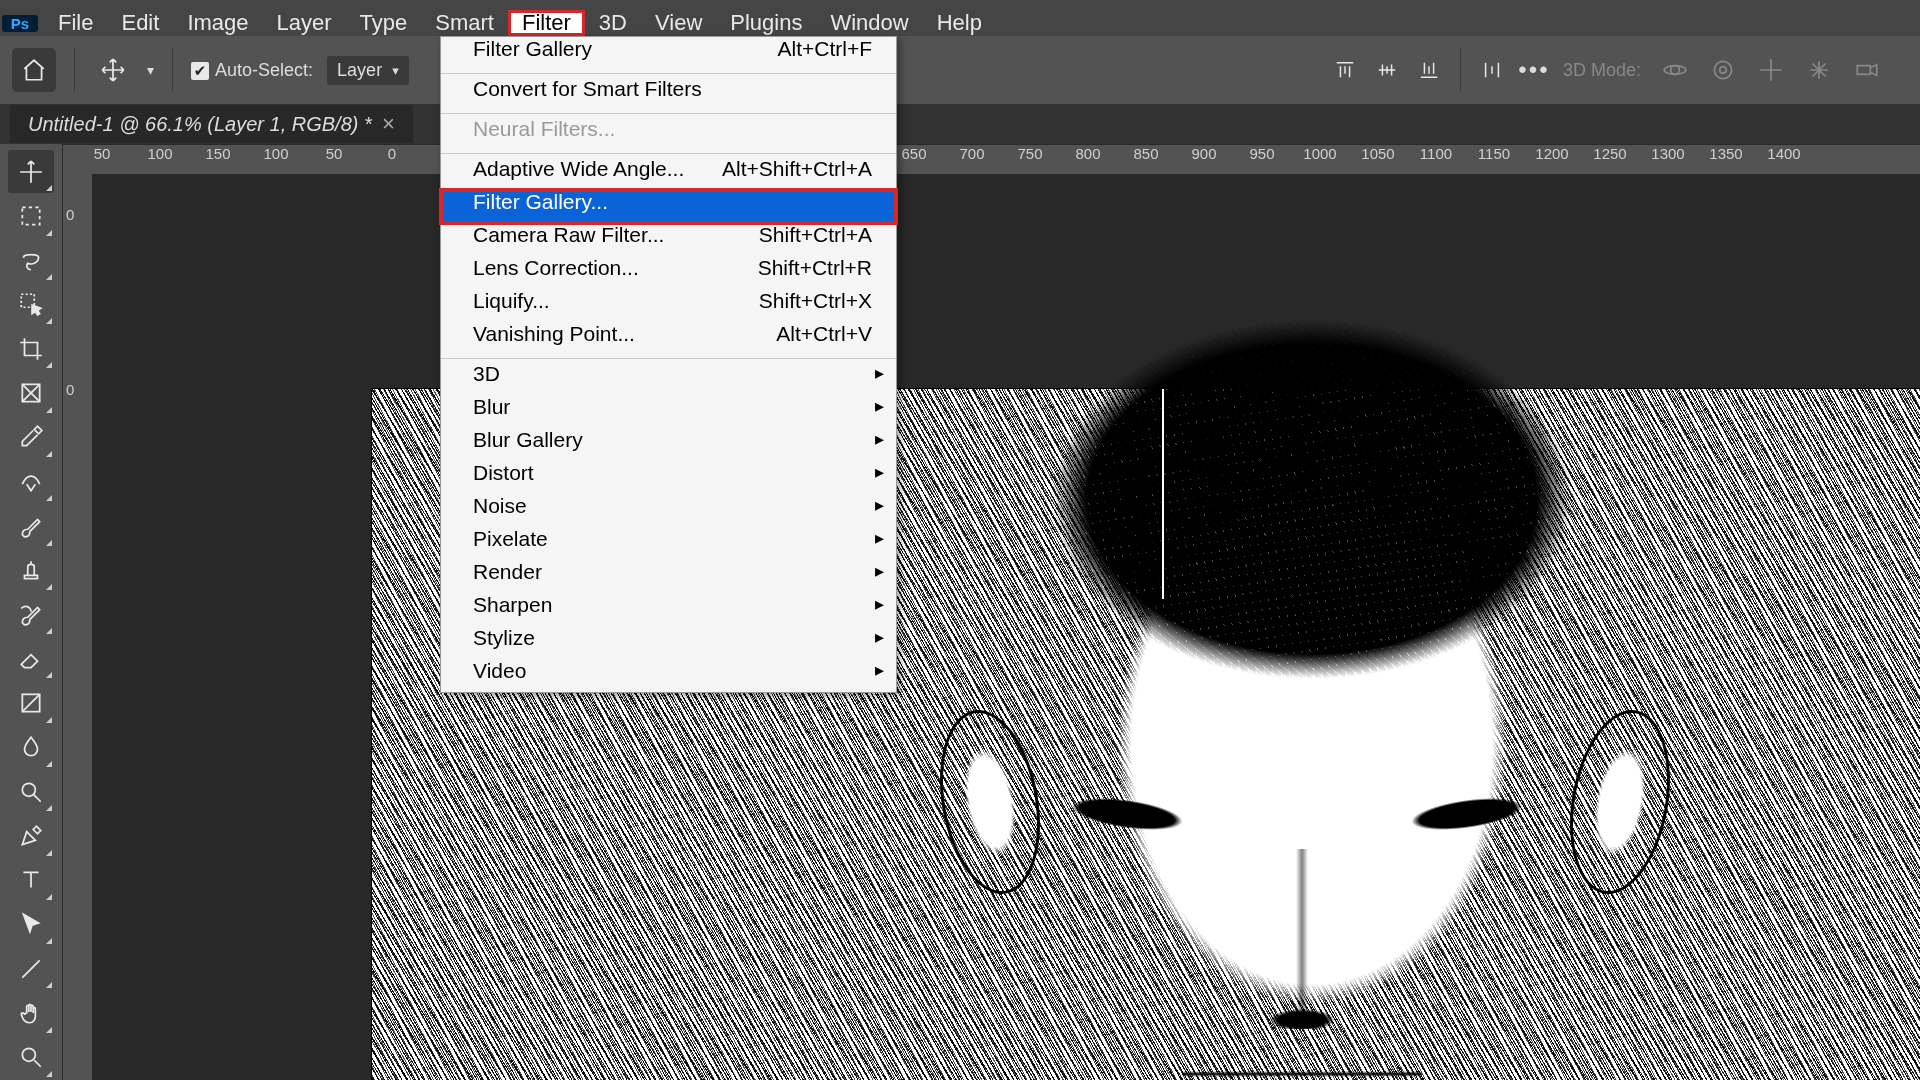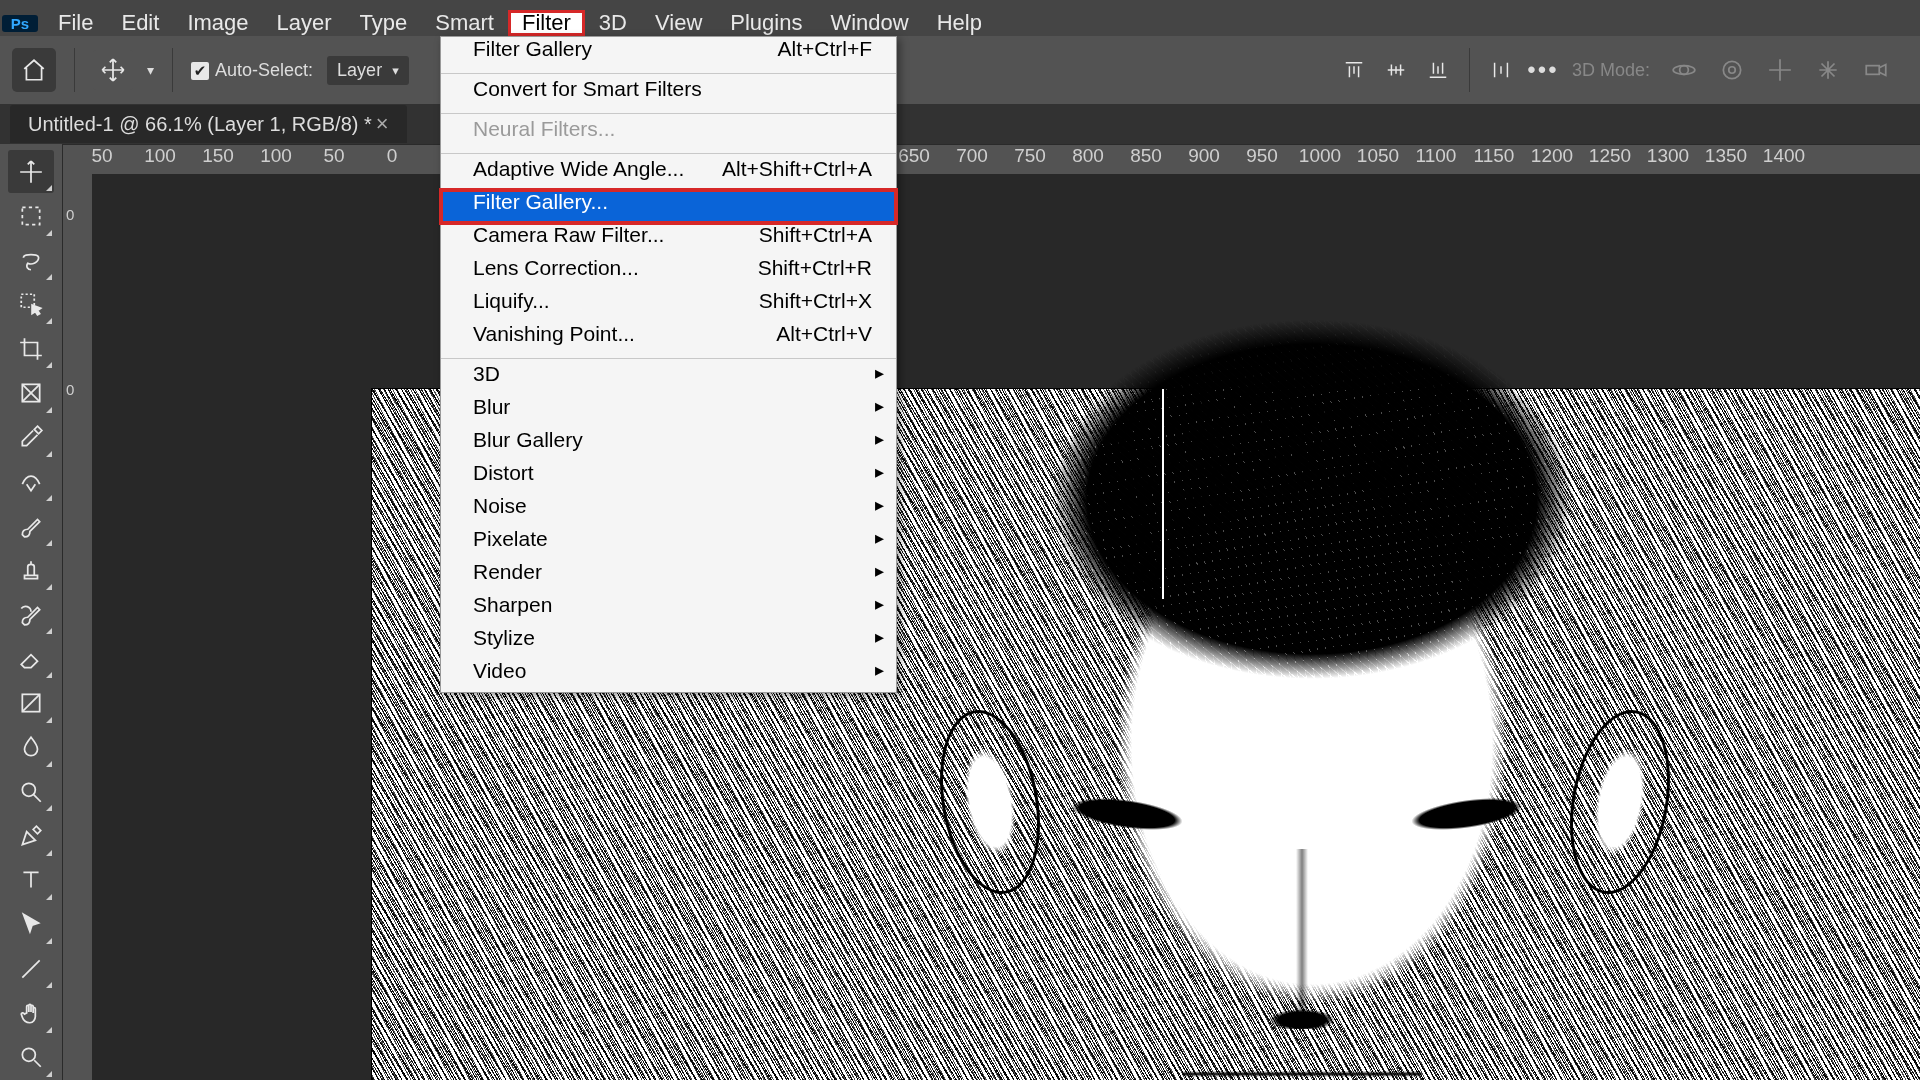--- a/index.html
+++ b/index.html
@@ -99,21 +99,21 @@
     margin-left: auto;
   }
   .align-btn {
     width: 30px; height: 30px;
     display:flex;align-items:center;justify-content:center;
   }
   .opt-right {
     margin-left: auto;
     display: flex; align-items: center; gap: 20px;
     color: #888;
-    padding-right: 30px;
+    padding-right: 39px;
   }
   .mode-icon {
     width: 28px; height: 28px;
     display:flex;align-items:center;justify-content:center;
   }
   
   .tabbar {
     position: absolute;
     left: 0; top: 104px; right: 0;
     height: 40px;
@@ -123,21 +123,22 @@
     border-bottom: 1px solid #1a1a1a;
   }
   .doc-tab {
     background: #282828;
     padding: 6px 18px;
     color: #ddd;
     font-size: 20px;
     border-radius: 3px 3px 0 0;
     display: flex;
     align-items: center;
-    gap: 4px;
+    gap: 10px;
+    font-style: italic;
   }
   .tab-expander {
     position: absolute;
     left: 0;
     top: 110px;
     color: #bbb;
     font-size: 14px;
     padding: 2px 2px;
   }
   
@@ -146,21 +147,21 @@
     left: 62px; top: 144px; right: 0;
     height: 30px;
     background: #535353;
     border-top: 1px solid #2a2a2a;
     border-bottom: 1px solid #2a2a2a;
     overflow: hidden;
   }
   .ruler-h .tick {
     position: absolute;
     top: 0;
-    font-size: 19px;
+    font-size: 15px;
     color: #cfcfcf;
     transform: translateX(-50%);
   }
   .ruler-v {
     position: absolute;
     left: 62px; top: 174px;
     width: 30px;
     bottom: 0;
     background: #535353;
     border-right: 1px solid #2a2a2a;

